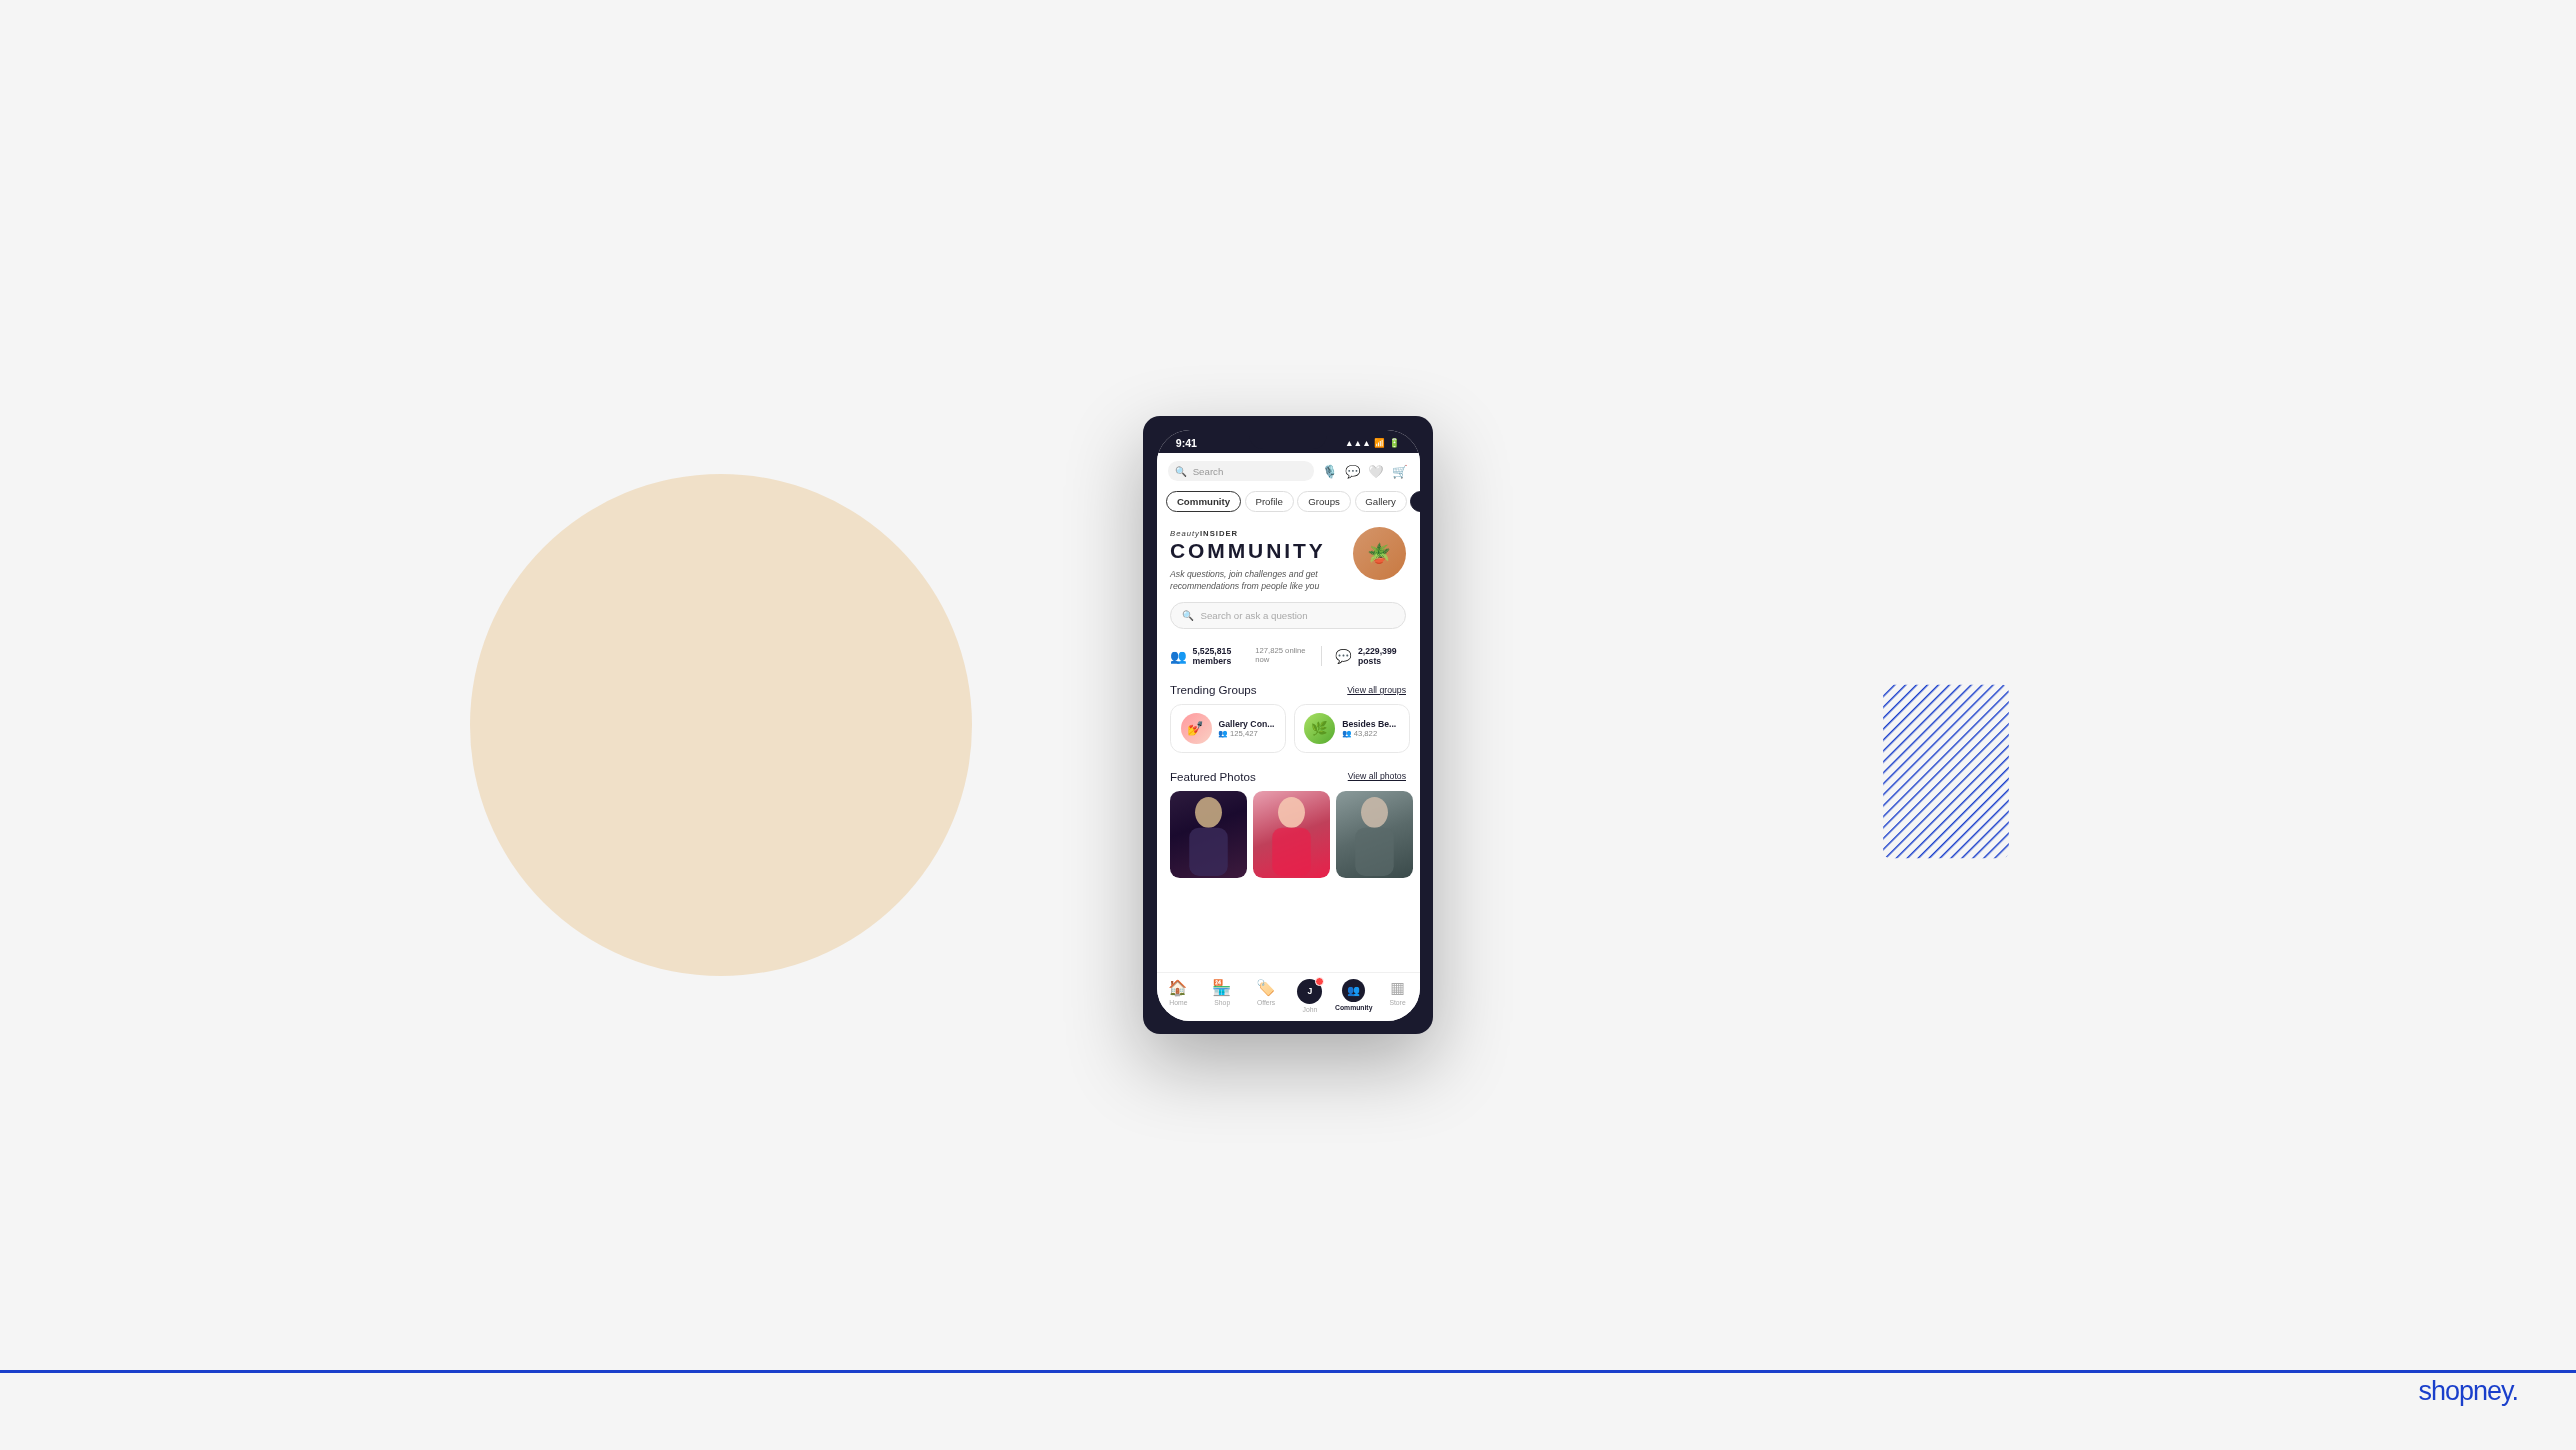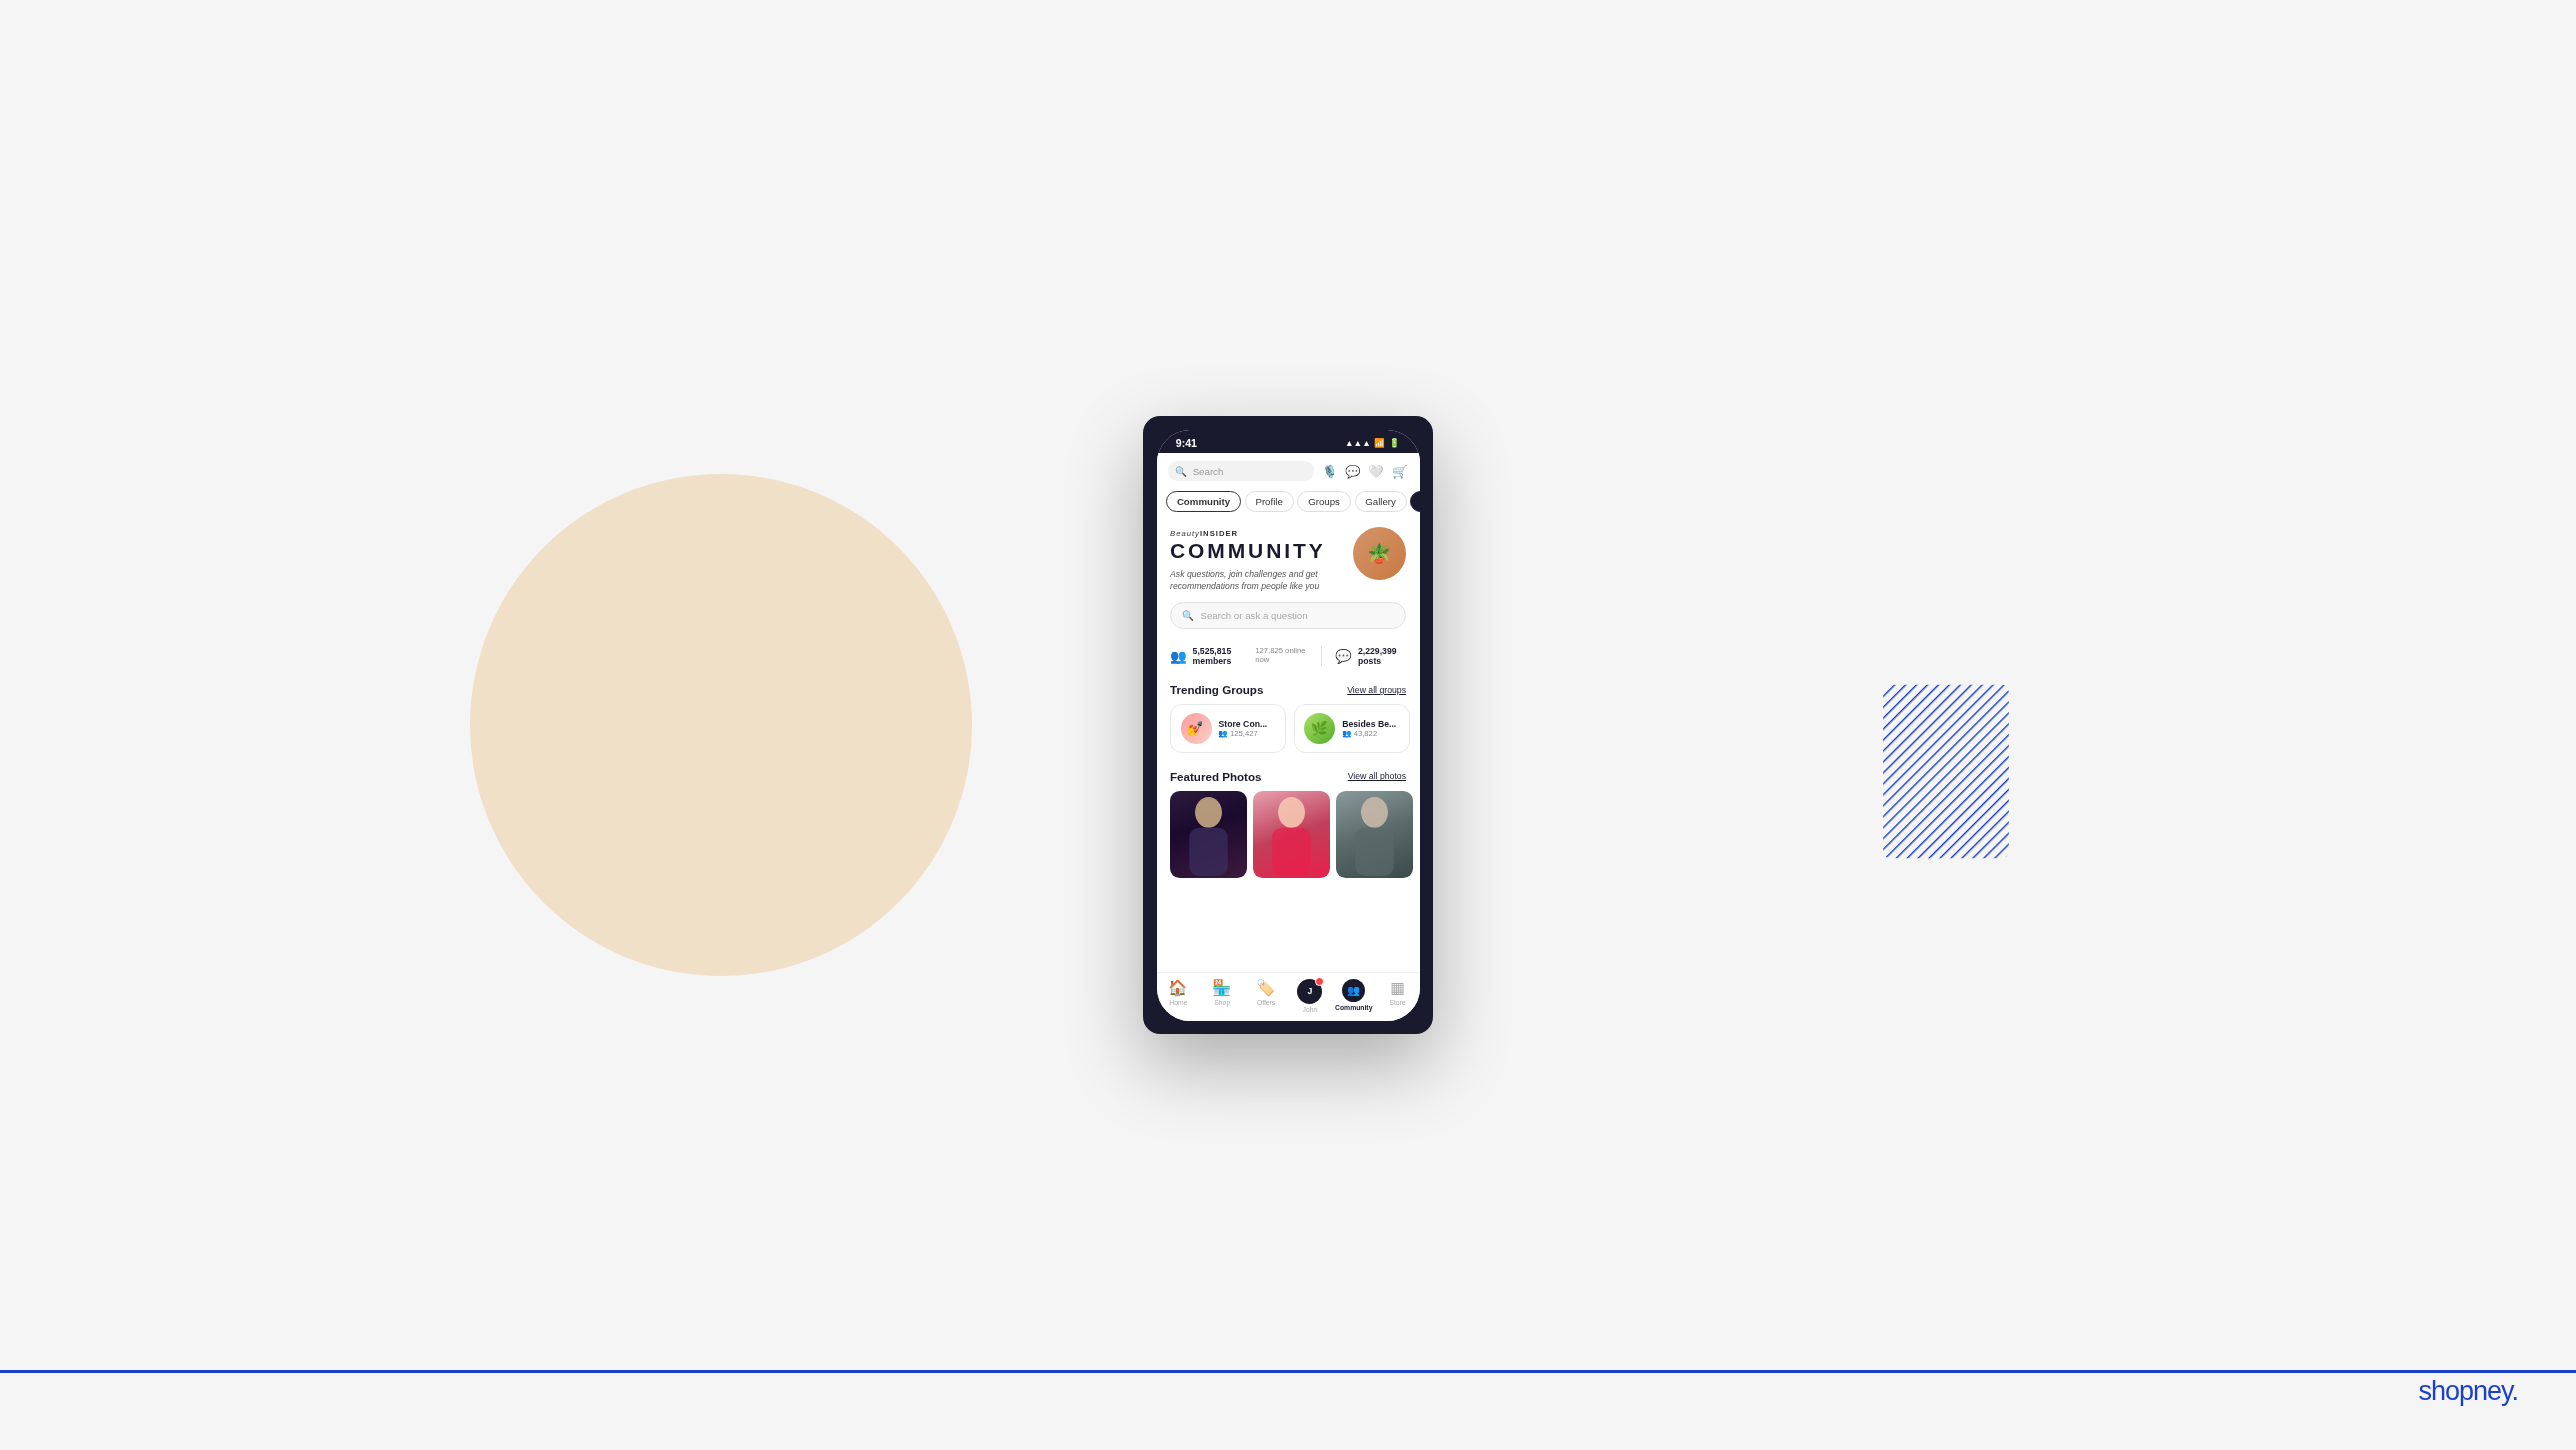--- a/index.html
+++ b/index.html
@@ -303,21 +303,21 @@
 
     
     .section-header {
       display: flex;
       justify-content: space-between;
       align-items: center;
       padding: 5.8px 13.5px 7.7px;
     }
     .section-title {
       font-size: 11.6px;
-      font-weight: 700;
+      font-weight: 400;
       color: #1a1a2e;
     }
     .section-link {
       font-size: 8.7px;
       color: #1a1a2e;
       text-decoration: underline;
       cursor: pointer;
       margin-left: 21px;
     }
 
@@ -546,21 +546,21 @@
         </div>
 
         <div class="section-header">
           <span class="section-title">Trending Groups</span>
           <span class="section-link">View all groups</span>
         </div>
         <div class="groups-row">
           <div class="group-card">
             <div class="group-avatar">💅</div>
             <div class="group-info">
-              <span class="group-name">Store Con...</span>
+              <span class="group-name">Gallery Con...</span>
               <span class="group-members">
                 <span>👥</span>
                 <span>125,427</span>
               </span>
             </div>
           </div>
           <div class="group-card">
             <div class="group-avatar" style="background: linear-gradient(135deg, #a8e063, #56ab2f);">🌿</div>
             <div class="group-info">
               <span class="group-name">Besides Be...</span>

